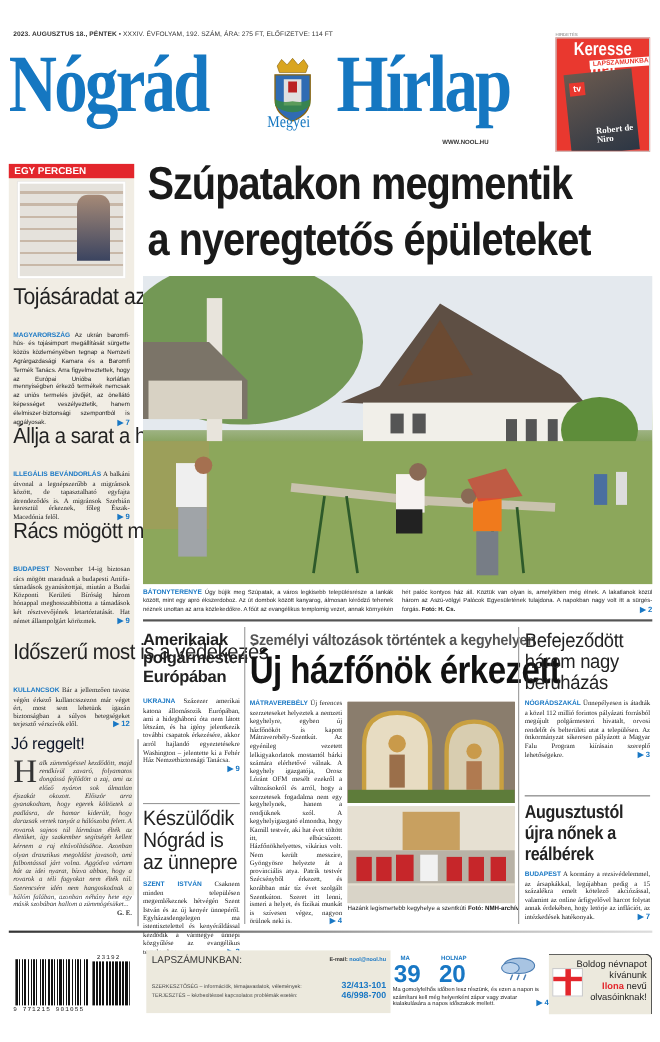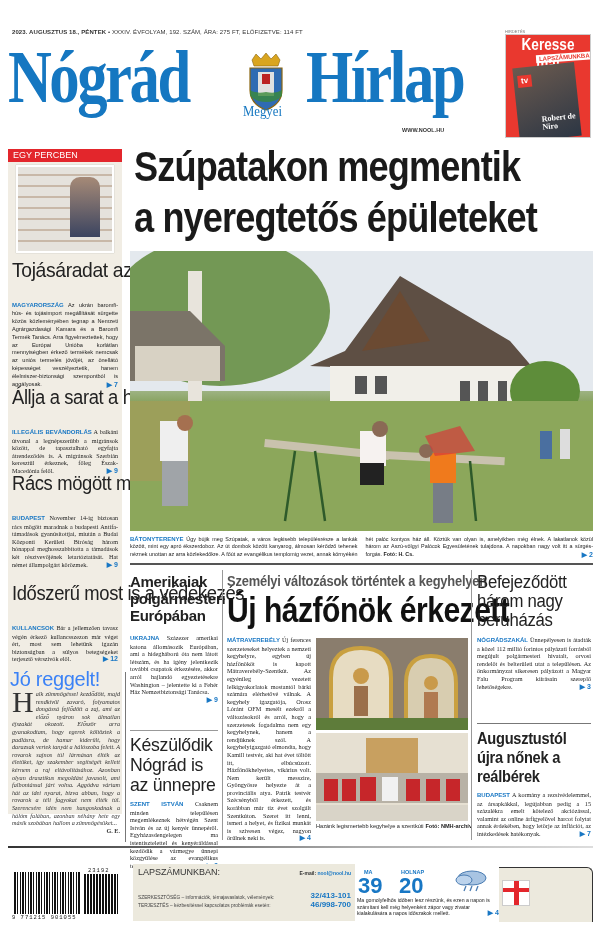--- a/index.html
+++ b/index.html
@@ -23,21 +23,21 @@
 #promo{left:505px;top:34px;width:86px;height:104px;background:#e9382f;overflow:hidden;border:1px solid #ccc}
 #promo .t1{color:#fff;font-weight:bold;font-size:17px;text-align:center;line-height:19px;transform:scaleX(.8)}
 #promo .t2{position:absolute;left:30px;top:18px;background:#fff;color:#e9382f;font-size:6px;font-weight:bold;padding:1px 3px;transform:rotate(-4deg)}
 #promo .cover{position:absolute;left:10px;top:30px;width:62px;height:74px;background:linear-gradient(160deg,#6b5a4f,#2c3644);transform:rotate(-6deg)}
 #promo .tv{position:absolute;left:4px;top:8px;width:14px;height:12px;background:#e9382f;color:#fff;font-size:8px;font-weight:bold;text-align:center;line-height:12px}
 #promo .rdn{position:absolute;left:24px;top:50px;color:#fff;font-size:8px;font-weight:bold;line-height:8px;font-family:"Liberation Serif",serif}
 #promo-label{left:505px;top:29px;font-size:4px;color:#777}
 
 
 #leftcol{left:8px;top:149px;width:114px;height:665px;background:#f1ede4}
-#egy{left:8px;top:149px;width:114px;height:13px;background:#e3262c;color:#fff;font-weight:normal;font-size:9px;padding-left:5px;line-height:13px}
+#egy{left:8px;top:149px;width:114px;height:13px;background:#e3262c;color:#fff;font-weight:bold;font-size:9px;padding-left:5px;line-height:13px}
 #egg-photo{left:16px;top:165px;width:98px;height:88px;background:repeating-linear-gradient(0deg,#e5e2dc 0 9px,#c8b8a8 9px 11px),#ddd;border:2px solid #fff;box-shadow:0 0 1px #aaa}
 #egg-photo .p{position:absolute;left:52px;top:10px;width:30px;height:60px;background:linear-gradient(#a68a77,#3b4460);border-radius:10px 10px 0 0}
 .lc-h{left:12px;font-size:20px;line-height:20px;letter-spacing:-.4px;transform:scaleX(.92);transform-origin:left top}
 .lc-b{left:12px;width:106px;text-align:justify}
 
 
 #main-hl{left:134px;top:141px;width:460px;font-size:42px;line-height:51px;font-weight:bold;color:#1a1a1a;letter-spacing:-1px;transform:scaleX(.86);transform-origin:left top;white-space:nowrap}
 #main-photo{left:130px;top:251px;width:463px;height:280px;overflow:hidden;background:linear-gradient(#e8ecf0 0,#dfe5ea 38%,#7d9a4f 56%,#8aa35a 100%)}
 
 
@@ -60,21 +60,21 @@
 #uj-cap b{float:right}
 #vsep2{left:471px;top:570px;width:1px;height:270px;background:#999}
 
 #bef-h{left:477px;top:573px;font-size:18px;line-height:19px;letter-spacing:-.3px;transform:scaleX(.93);transform-origin:left top}
 #bef-b{left:477px;top:636px;width:114px;text-align:justify}
 #rule-bef{left:477px;top:723px;width:114px;height:1px;background:#777}
 #aug-h{left:477px;top:729px;font-size:17px;line-height:19px;font-weight:bold;letter-spacing:-.3px;transform:scaleX(.86);transform-origin:left top}
 #aug-b{left:477px;top:791px;width:114px;text-align:justify}
 
 
-#jo-h{left:10px;top:668px;color:#3b82f6;font-size:20px;font-family:"Liberation Sans",sans-serif;letter-spacing:-.3px}
+#jo-h{left:10px;top:668px;color:#0f172a;font-size:15px;font-family:"Liberation Sans",sans-serif;letter-spacing:-.3px}
 #jo-b{left:12px;top:690px;width:108px;font-style:italic;text-align:justify;color:#333}
 #jo-b .drop{float:left;font-size:30px;line-height:24px;font-style:normal;margin-right:2px;font-family:"Liberation Serif",serif}
 #vsep0{left:125px;top:672px;width:1px;height:170px;background:#777}
 
 
 #rule-bottom{left:8px;top:846px;width:585px;height:2px;background:linear-gradient(90deg,#333,#aaa 60%,#ddd)}
 #barcode{left:14px;top:872px;width:66px;height:42px;background:repeating-linear-gradient(90deg,#111 0 2px,#fff 2px 3px,#111 3px 4px,#fff 4px 6px,#111 6px 7px,#fff 7px 8px)}
 #barcode2{left:84px;top:874px;width:34px;height:40px;background:repeating-linear-gradient(90deg,#111 0 2px,#fff 2px 3px,#111 3px 5px,#fff 5px 6px)}
 #bc-num{left:12px;top:914px;font-size:5.5px;font-family:"Liberation Mono",monospace;letter-spacing:1px}
 #bc-issue{left:88px;top:867px;font-size:5.5px;font-family:"Liberation Mono",monospace;letter-spacing:1px}
@@ -258,13 +258,19 @@
 <div class="abs" id="wx-ho">20</div>
 <svg class="abs" id="wx-icon" viewBox="0 0 40 26">
   <ellipse cx="20" cy="10" rx="14" ry="7" fill="#a8c4e2" stroke="#4a7cb2" stroke-width="1"></ellipse>
   <ellipse cx="12" cy="12" rx="8" ry="5" fill="#bcd3ec" stroke="#4a7cb2" stroke-width="1"></ellipse>
   <path d="M14 18 l-2 5 M20 18 l-2 5 M26 18 l-2 5" stroke="#4a7cb2" stroke-width="1.3"></path>
 </svg>
 <div class="abs" id="wx-text"><span>Ma gomolyfelhős időben lesz részünk, és ezen a napon is számítani kell még helyenként zápor vagy zivatar kialakulására a napos időszakok mellett.</span> <span class="arrow">▶ <span>4</span></span></div>
 
 <div class="abs" id="nevnap">
   <div class="gift"></div>
+  <div class="txt">
+    <div>Boldog névnapot</div>
+    <div>kívánunk</div>
+    <div><span class="name">Ilona</span> <span>nevű</span></div>
+    <div>olvasóinknak!</div>
+  </div>
 </div>
 
 </body></html>

